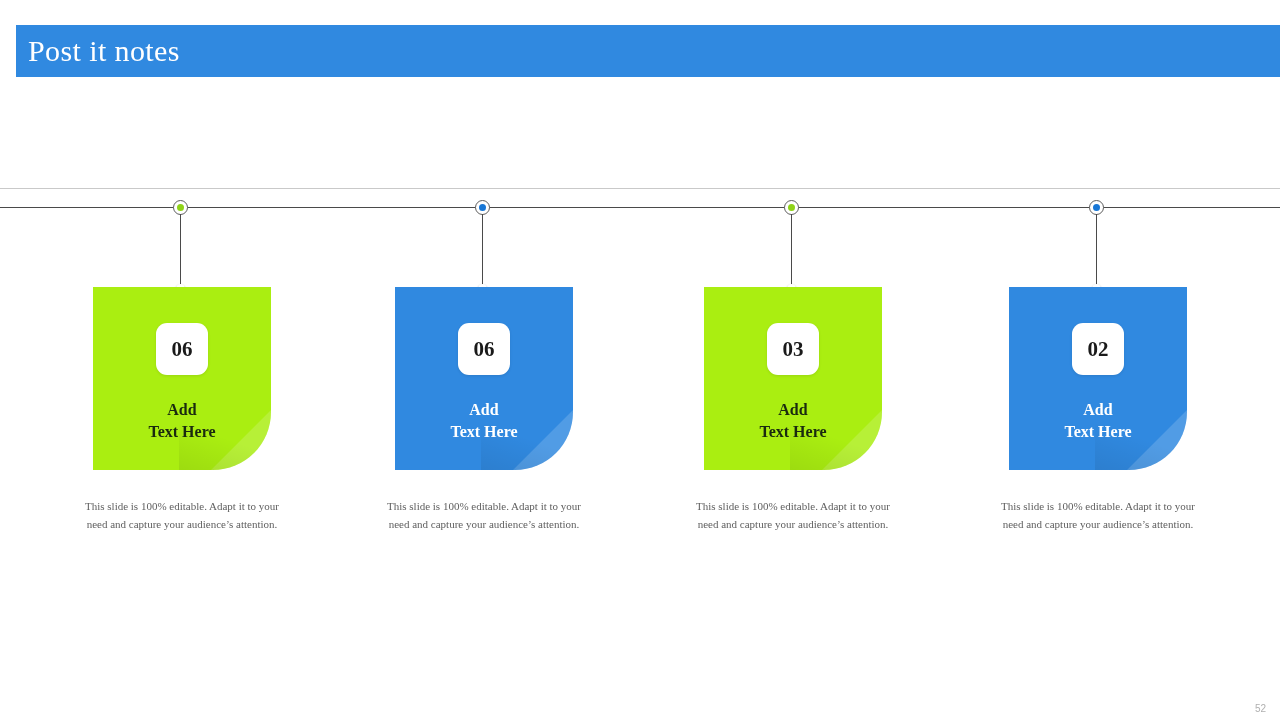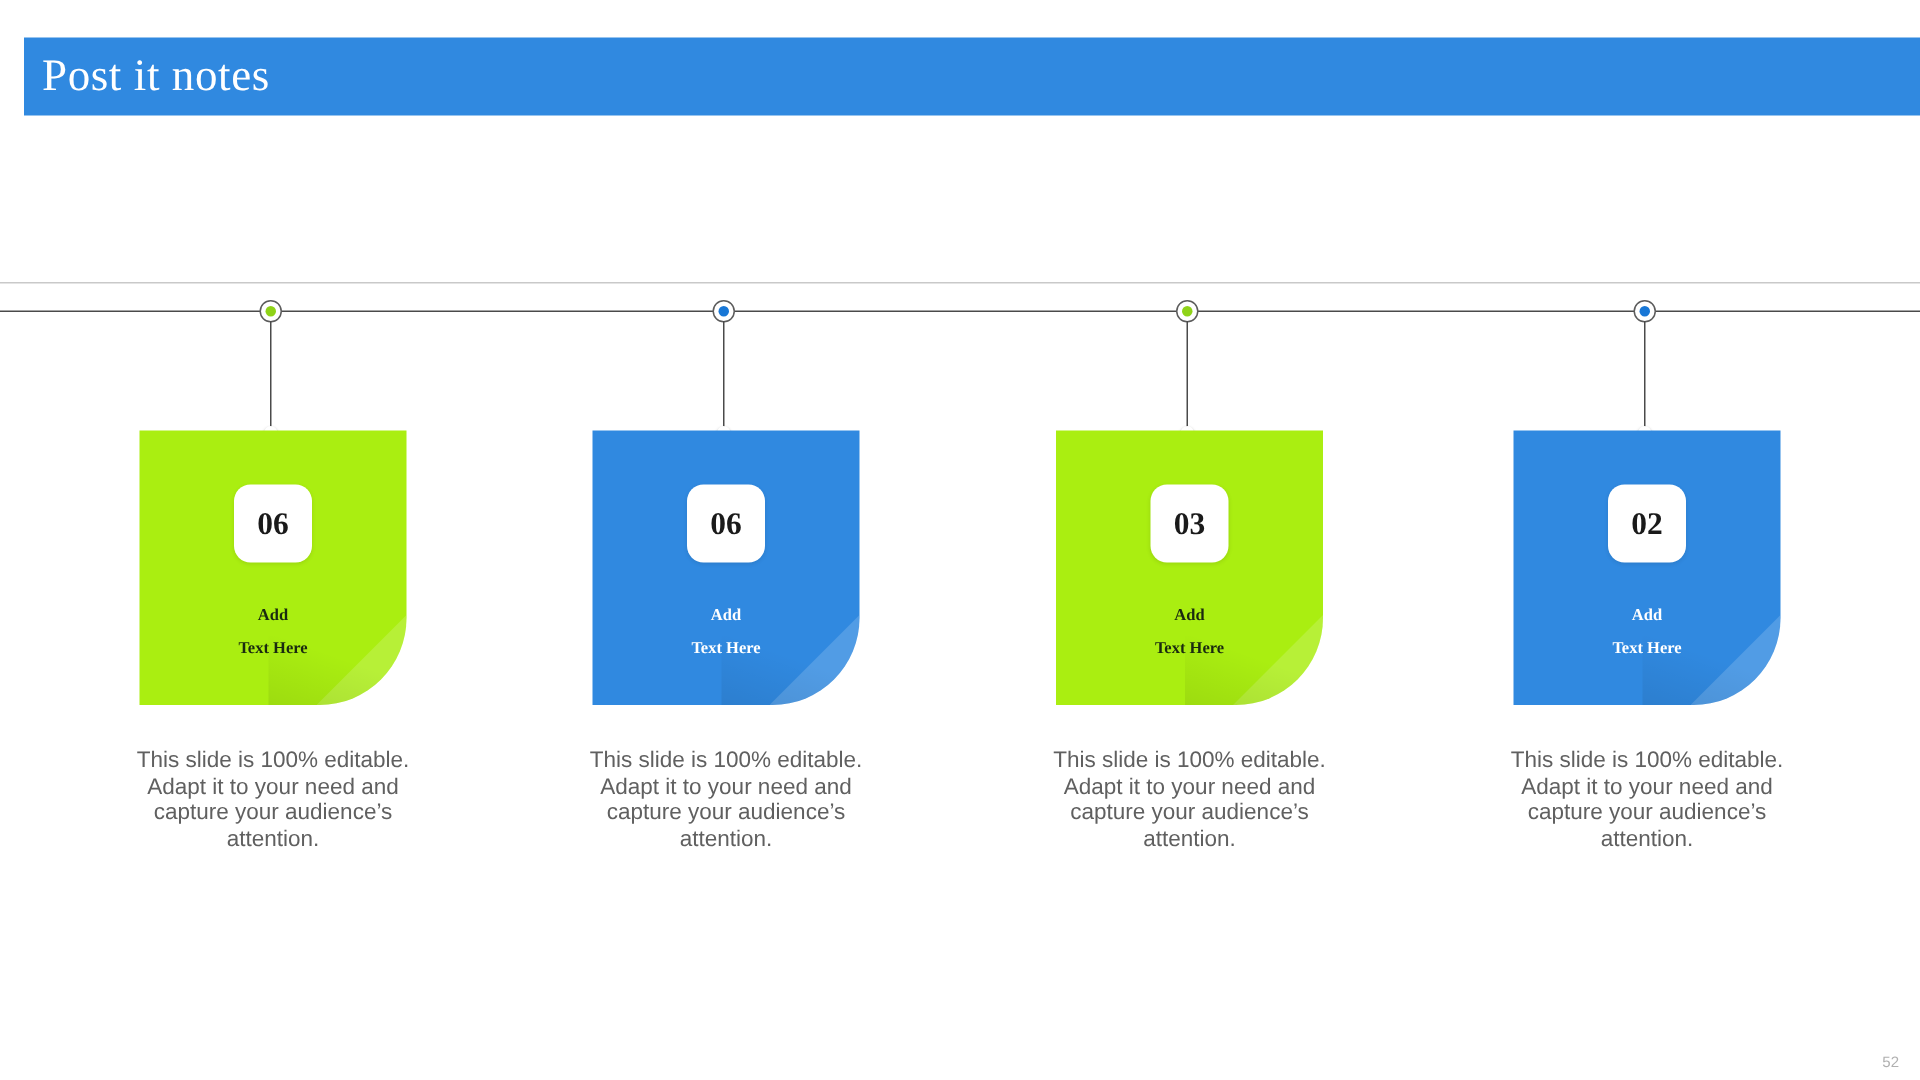--- a/index.html
+++ b/index.html
@@ -182,35 +182,35 @@
     box-shadow: 0 1px 3px rgba(0,0,0,0.10);
   }
 
   .note-label {
     position: absolute;
     left: 0;
     top: 112px;
     width: 178px;
     text-align: center;
     font-family: "Liberation Serif", serif;
-    font-size: 11px;
+    font-size: 16px;
     font-weight: 700;
     line-height: 22px;
   }
   .note-label .line2 { display: block; }
 
   
   .caption {
     position: absolute;
     left: 20px;
     top: 498px;
     width: 200px;
     text-align: center;
-    font-family: Liberation Sans, sans-serif;
-    font-size: 15px;
+    font-family: Liberation Serif, serif;
+    font-size: 11px;
     line-height: 17.5px;
     color: #606060;
   }
 
   
   .page-number {
     position: absolute;
     right: 14px;
     bottom: 6px;
     font-family: "Liberation Sans", sans-serif;

